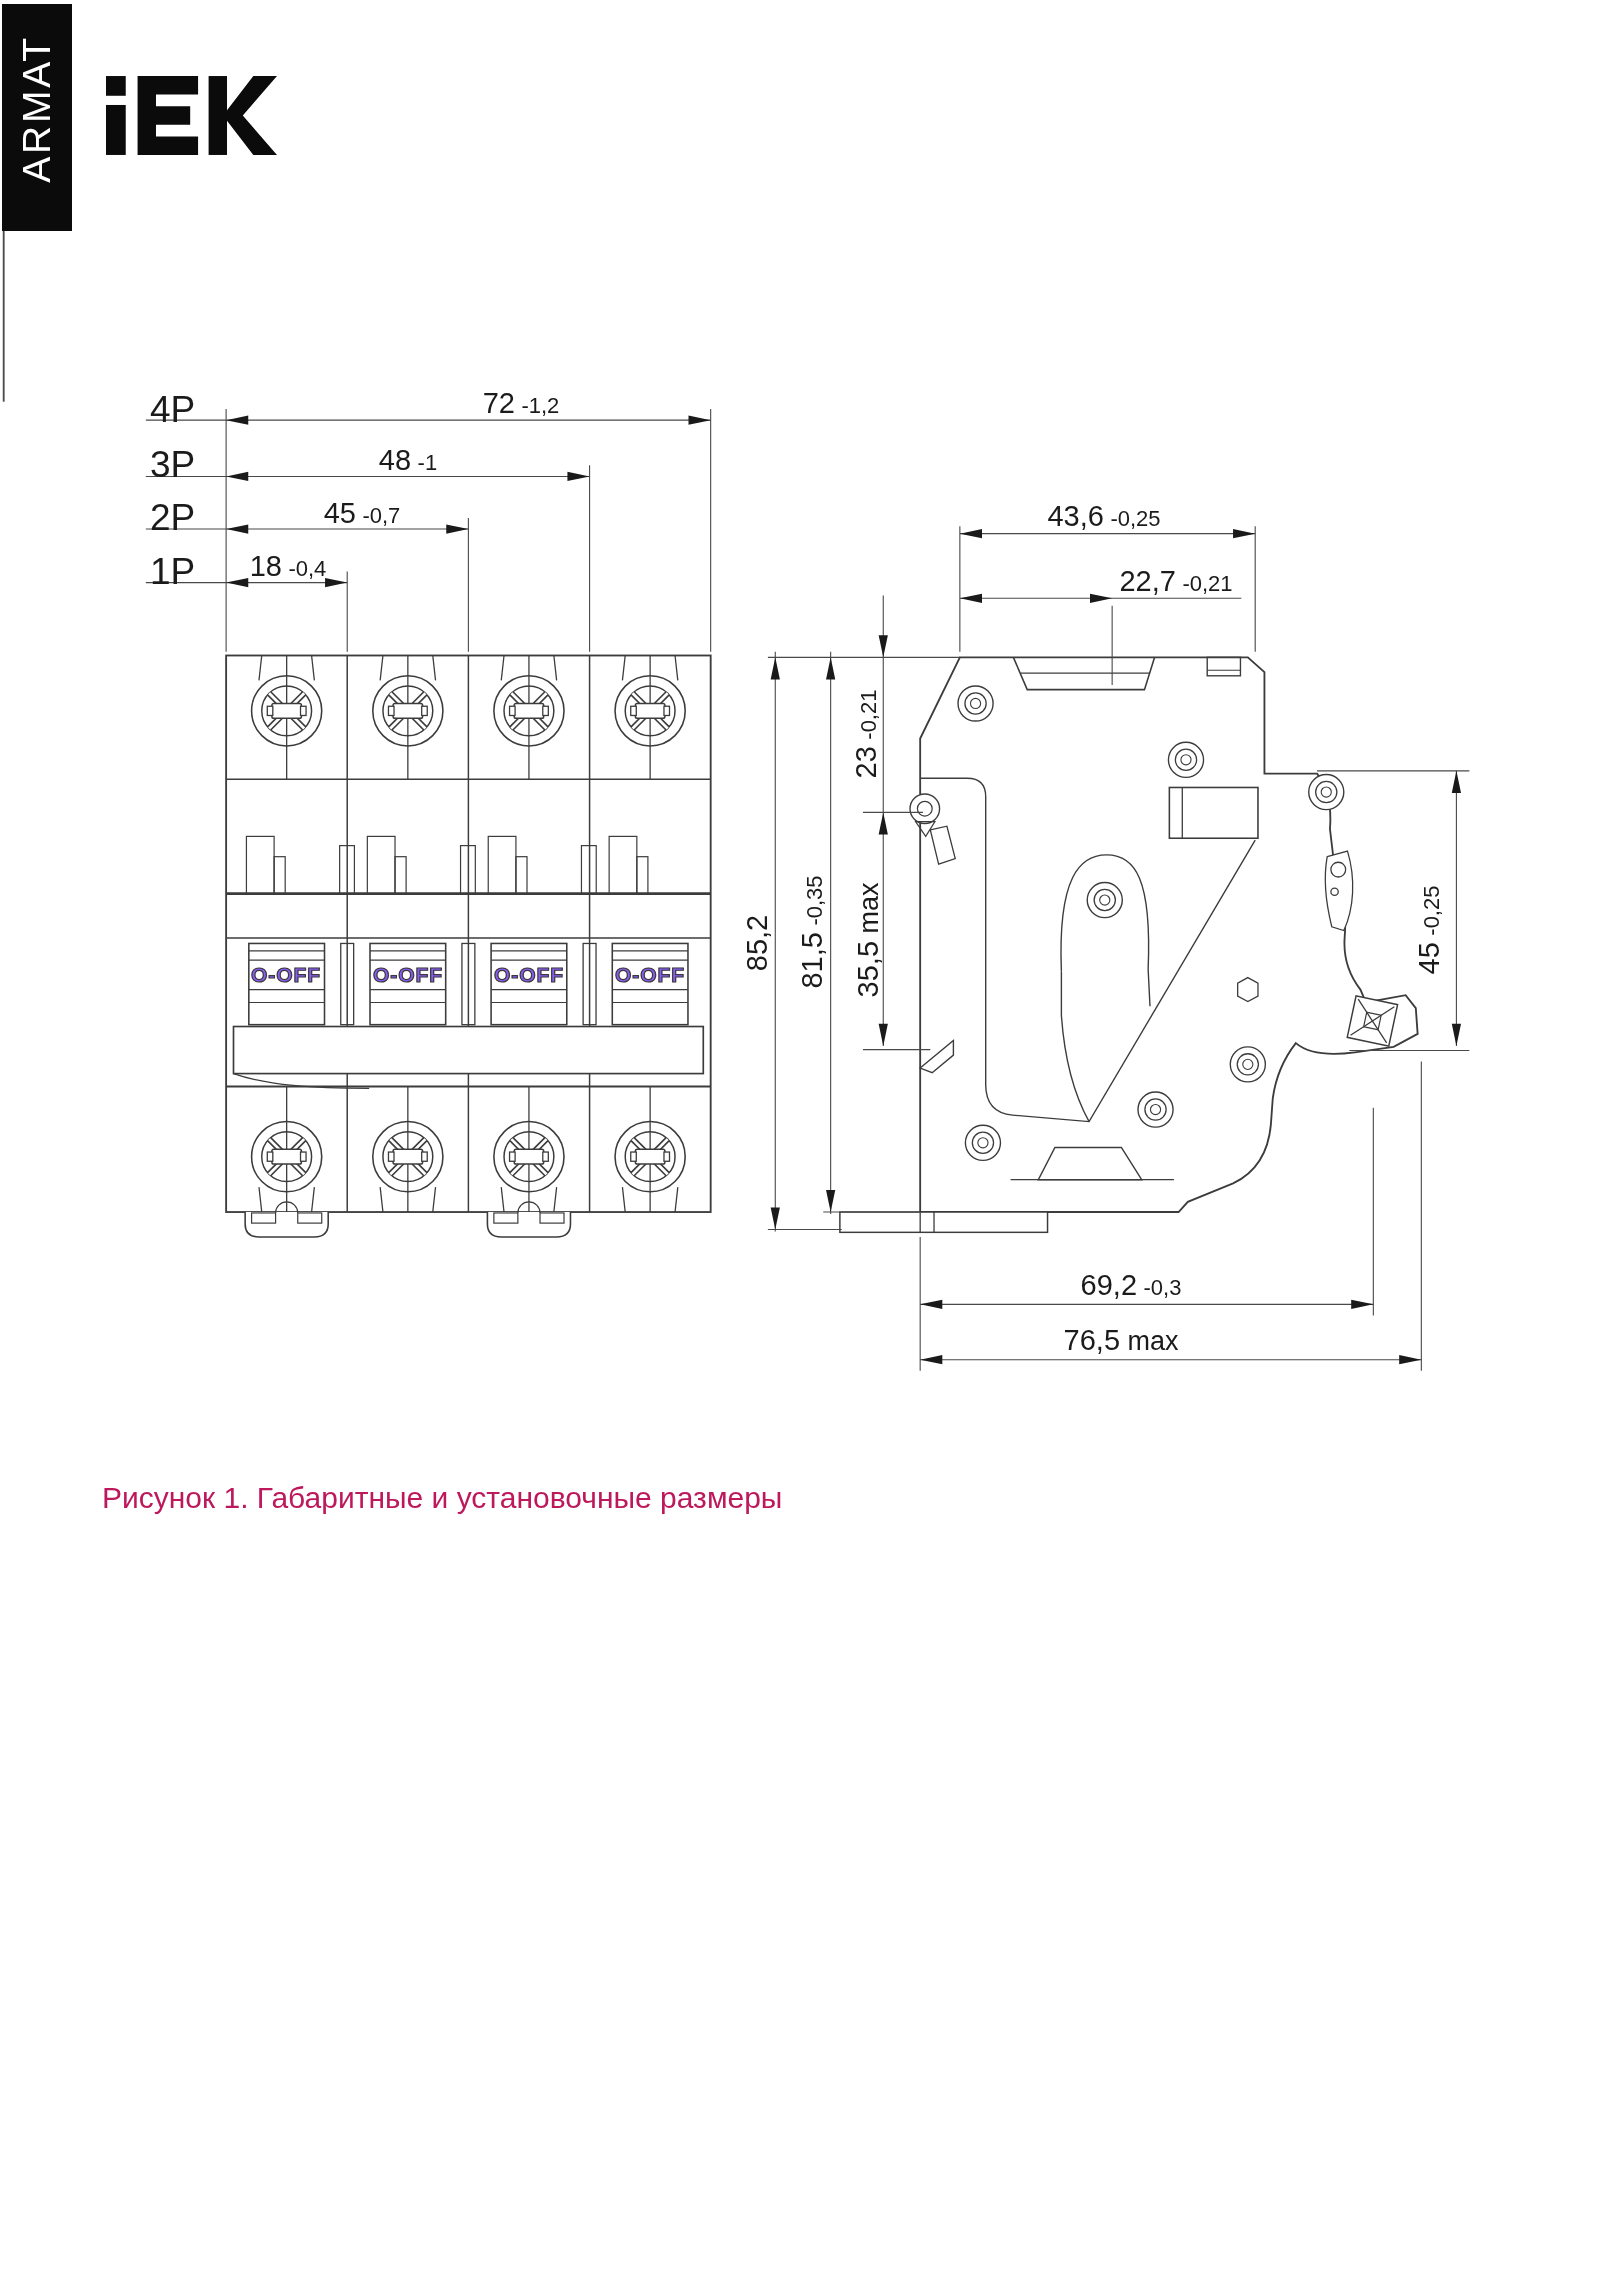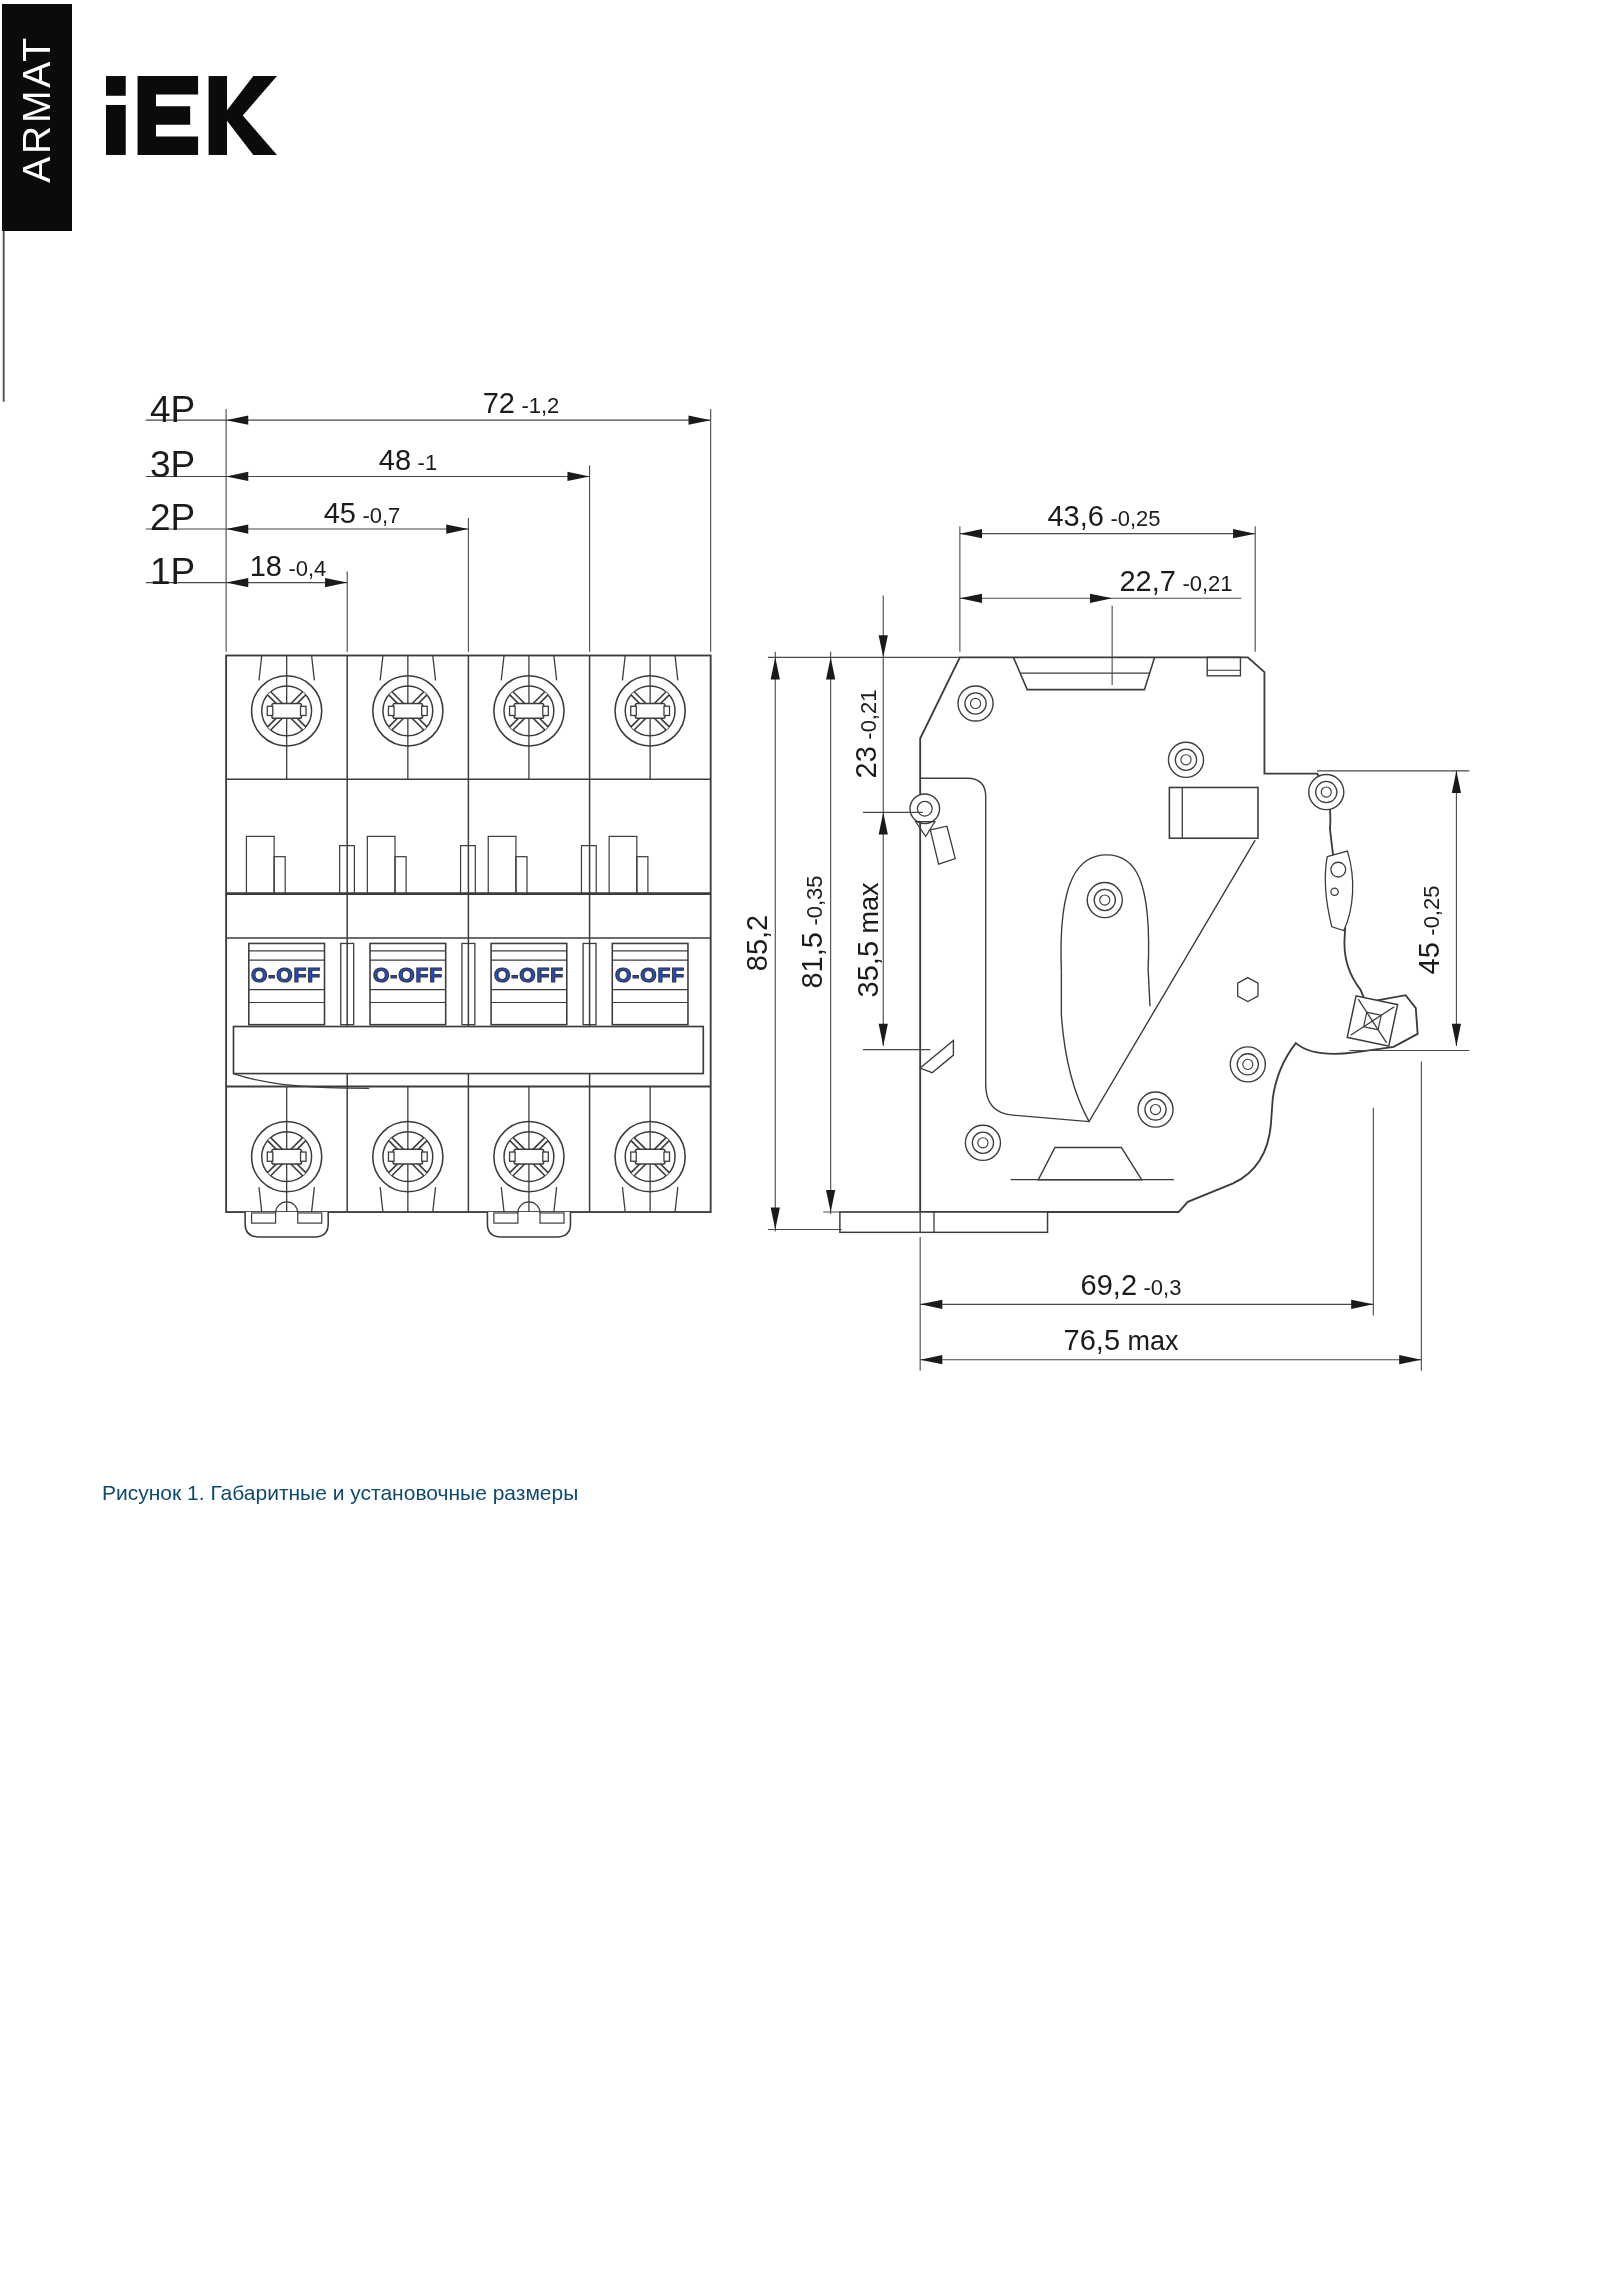--- a/index.html
+++ b/index.html
@@ -10,22 +10,22 @@
     color:#fff;font-size:39px;letter-spacing:2.8px;white-space:nowrap;font-weight:400;}
   .logo{position:absolute;left:106px;top:76px;width:171px;height:79px;}
   .drawing{position:absolute;left:0;top:0;}
   .lbl{position:absolute;white-space:nowrap;font-size:29px;color:#1b1b1b;}
   .lbl .tol{font-size:22px;margin-left:6.5px;}
   .lbl .sfx{font-size:27px;margin-left:7.4px;}
   .hdim{transform:translateX(-50%);}
   .vdim{transform:translate(-50%,-50%) rotate(-90deg);}
   .pole-lbl{position:absolute;font-size:37px;color:#1b1b1b;}
   .toggle-lbl{position:absolute;transform:translate(-50%,-50%);font-size:21px;font-weight:700;
-    color:#1d4ed8;-webkit-text-stroke:1.2px #3a3a3a;text-shadow:0 0 0.9px #555;letter-spacing:0.9px;}
-  .caption{position:absolute;left:102px;top:1481px;font-size:21px;color:#0c4a6e;}
+    color:#8b5cf6;-webkit-text-stroke:1.2px #3a3a3a;text-shadow:0 0 0.9px #555;letter-spacing:0.9px;}
+  .caption{position:absolute;left:102px;top:1481px;font-size:30px;color:#be185d;}
 </style>
 </head>
 <body>
 
 <div class="page">
 
   <div class="brand-bar">
     <span class="brand-text">ARMAT</span>
   </div>
 

